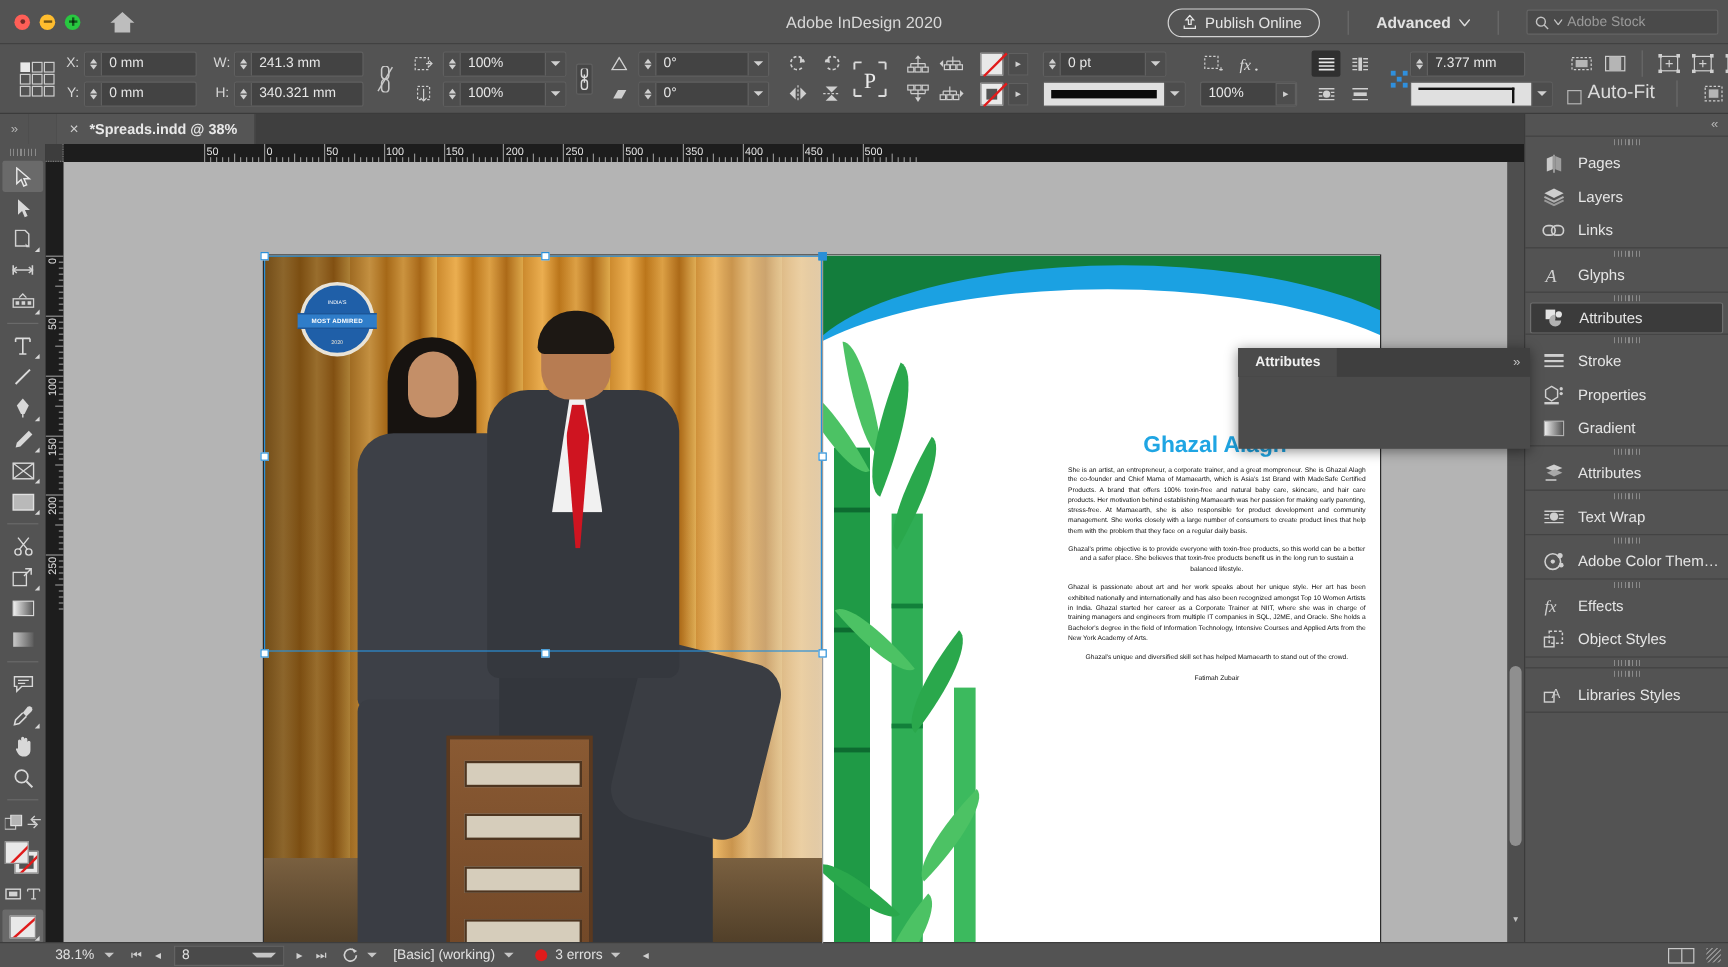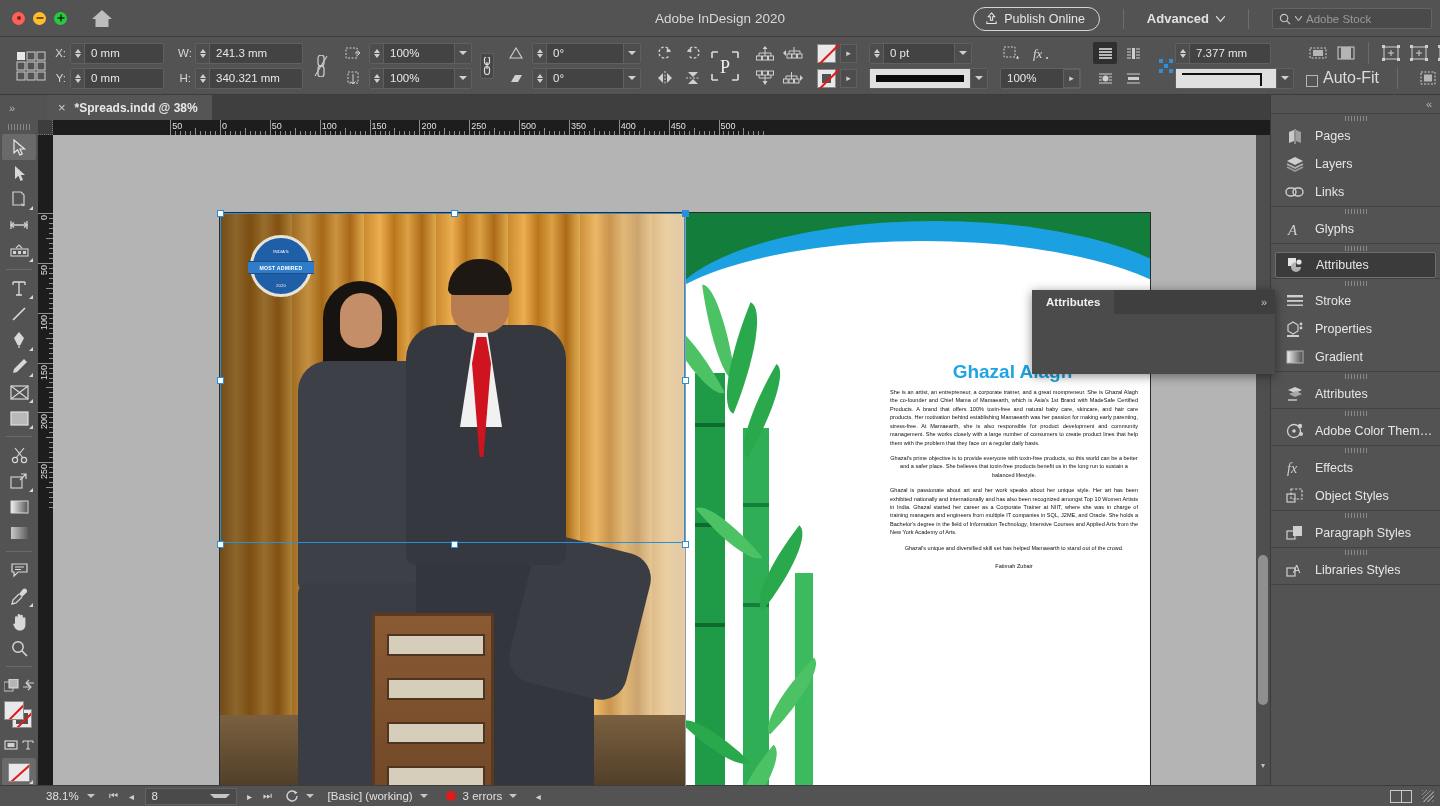--- a/index.html
+++ b/index.html
@@ -1519,20 +1519,36 @@
             <svg width="18" height="17" viewBox="0 0 18 17">
               <path d="M2 4 L9 1 L16 4 L9 7 Z" fill="#cfcfcf"></path>
               <path d="M3 8 L10 5 L16 8 L9 11 Z" fill="#a8a8a8"></path>
               <path d="M2 14 L11 14" stroke="#cfcfcf" stroke-width="1.4"></path>
             </svg>
           </span>
         <span>Attributes</span>
       </div>
     </div>
 
+    <div class="dock-group">
+      <div class="dg-grip">
+          <i></i>
+        </div>
+      <div class="dock-item">
+        <span class="di-icon">
+            <svg width="18" height="14" viewBox="0 0 18 14">
+              <g stroke="#cfcfcf" stroke-width="1.2">
+                <path d="M1 2 h16 M1 5 h4 M13 5 h4 M1 8 h4 M13 8 h4 M1 11.5 h16"></path>
+              </g>
+              <circle cx="9" cy="6.5" r="3.4" fill="#cfcfcf"></circle>
+            </svg>
+          </span>
+        <span>Text Wrap</span>
+      </div>
+    </div>
 
     <div class="dock-group">
       <div class="dg-grip">
           <i></i>
         </div>
       <div class="dock-item">
         <span class="di-icon">
             <svg width="18" height="18" viewBox="0 0 18 18">
               <circle cx="8" cy="9" r="6.5" fill="none" stroke="#cfcfcf" stroke-width="1.3"></circle>
               <circle cx="14" cy="4" r="2.2" fill="#cfcfcf"></circle>
@@ -1564,30 +1580,20 @@
             </svg>
           </span>
         <span>Object Styles</span>
       </div>
     </div>
 
     <div class="dock-group">
       <div class="dg-grip">
           <i></i>
         </div>
-      <div class="dock-item">
-        <span class="di-icon">
-            <svg width="18" height="16" viewBox="0 0 18 16">
-              <rect x="1" y="6" width="8" height="8" fill="none" stroke="#cfcfcf" stroke-width="1.2"></rect>
-              <rect x="7" y="1" width="9" height="10" fill="#cfcfcf"></rect>
-              <path d="M9 11 L11 13 L9 13 Z" fill="#8f8f8f"></path>
-            </svg>
-          </span>
-        <span>Paragraph Styles</span>
-      </div>
     </div>
 
     <div class="dock-group">
       <div class="dg-grip">
           <i></i>
         </div>
       <div class="dock-item">
         <span class="di-icon">
             <svg width="18" height="16" viewBox="0 0 18 16">
               <rect x="1" y="6" width="8" height="8" fill="none" stroke="#cfcfcf" stroke-width="1.2"></rect>

